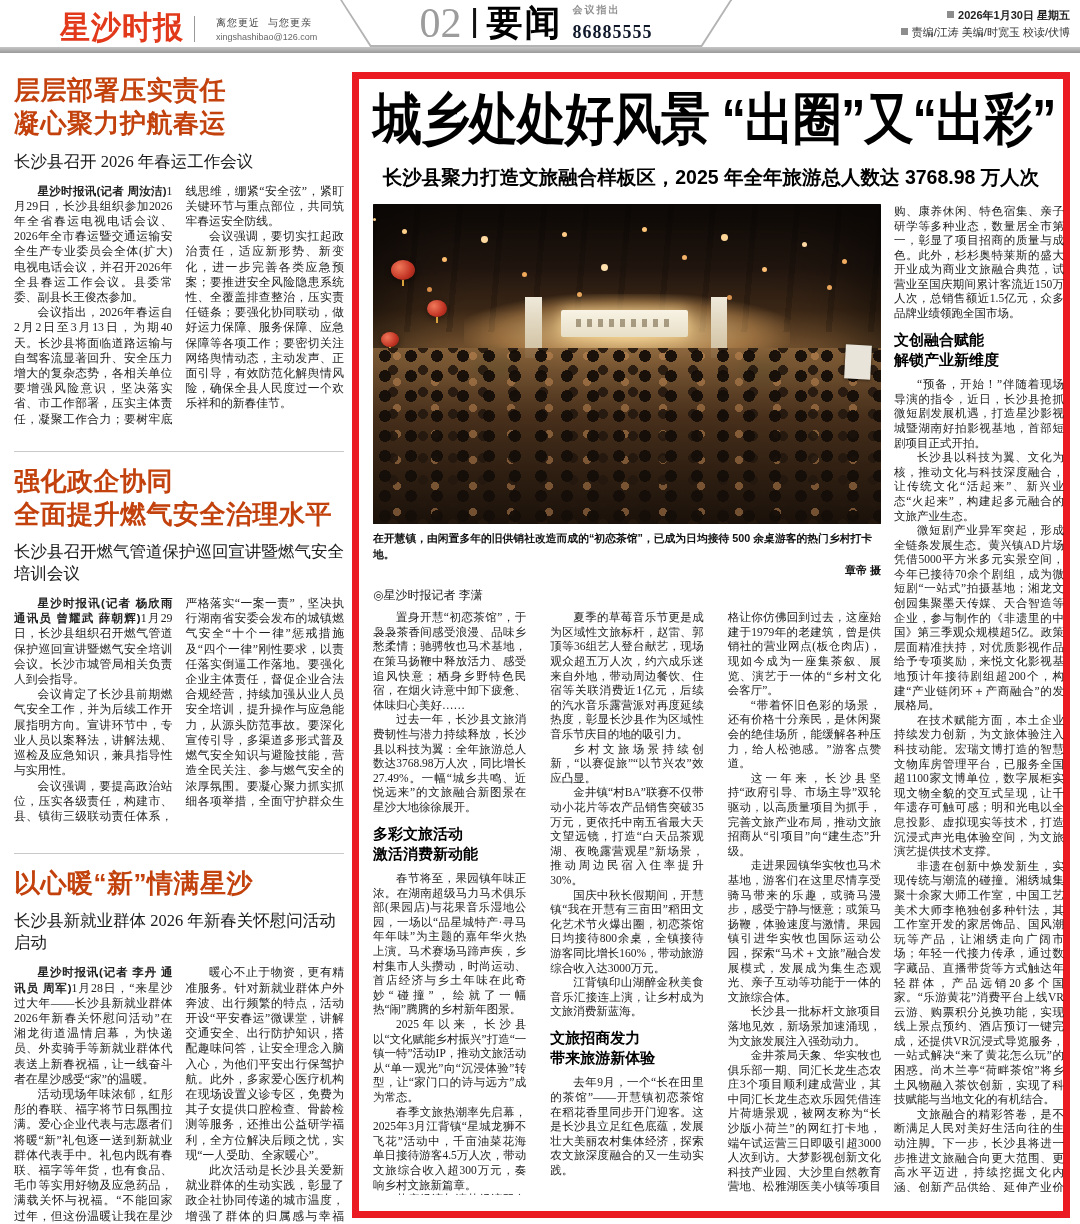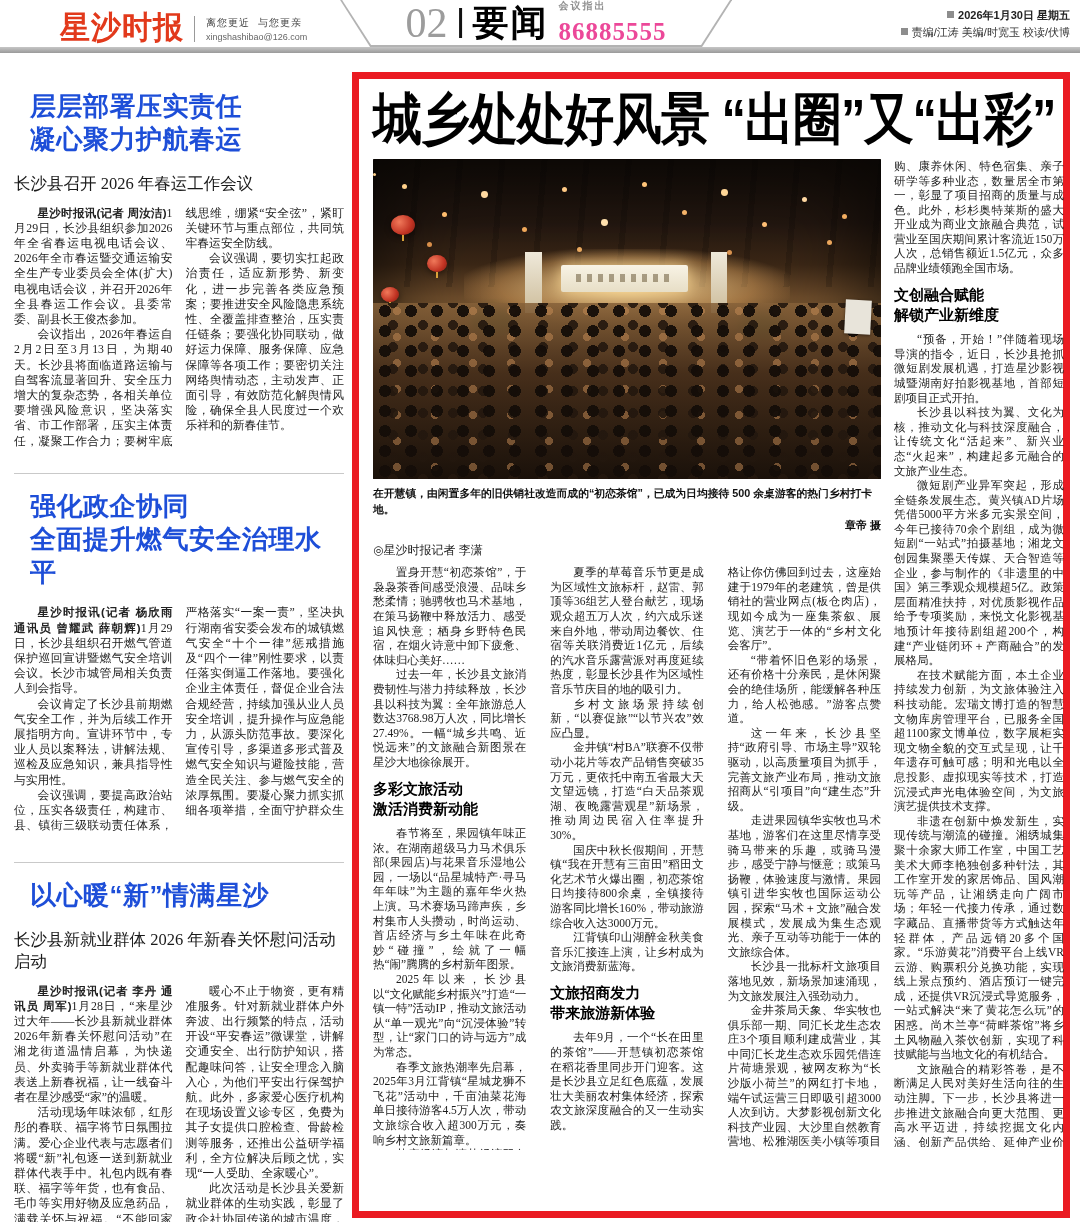--- a/index.html
+++ b/index.html
@@ -9,40 +9,40 @@
     --serif:"Liberation Serif","DejaVu Serif",serif;
   }
   html,body{margin:0;padding:0;}
   body{width:1080px;height:1224px;background:#fff;position:relative;font-family:var(--serif);color:#1c1c1c;overflow:hidden;}
 
   
   .masthead{position:absolute;top:0;left:0;width:1080px;height:58px;}
   .mast-rule{position:absolute;left:0;right:0;top:47px;height:6px;background:linear-gradient(#c6c6c6,#9a9a9a);}
   .mast-left{position:absolute;left:14px;top:8px;display:flex;align-items:center;margin-left:46px;}
   .logo{font-family:var(--sans);font-weight:900;font-size:30px;color:var(--logo-red);letter-spacing:1px;transform:scaleY(1.05);}
-  .tagline-block{margin-left:10px;padding-left:11px;border-left:1px solid #999;}
+  .tagline-block{margin-left:10px;padding-left:21px;border-left:1px solid #999;}
   .taglines{font-family:var(--sans);font-size:10px;color:#444;letter-spacing:1px;}
   .taglines span{margin-right:8px;}
   .email{font-family:var(--sans);font-size:9px;color:#666;margin-top:2px;}
   .mast-center{position:absolute;left:50%;top:0;transform:translateX(-51%);width:392px;height:47px;}
   .trap-bg{position:absolute;inset:0;background:#b3b3b3;clip-path:polygon(0 0,100% 0,calc(100% - 30px) 100%,30px 100%);}
   .trap{position:absolute;inset:0 2px 2px 2px;background:#fff;clip-path:polygon(0 0,100% 0,calc(100% - 29px) 100%,29px 100%);display:flex;align-items:center;justify-content:center;}
   .pagenum{font-family:Liberation Serif, serif;font-weight:300;font-size:42px;color:#9c9c9c;line-height:1;}
   .vbar{width:3px;height:30px;background:#111;margin:0 11px;}
   .section-name{font-family:Liberation Serif, serif;font-weight:900;font-size:36px;color:#000;letter-spacing:2px;line-height:1;}
   .hotline{margin-left:10px;display:flex;flex-direction:column;align-items:flex-start;}
   .hotline-label{font-family:var(--sans);font-weight:700;font-size:10px;color:#919191;letter-spacing:2px;}
-  .hotline-num{font-family:var(--serif);font-weight:700;font-size:25px;color:#ec4899;letter-spacing:1px;line-height:1.05;margin-top:6px;}
+  .hotline-num{font-family:var(--serif);font-weight:700;font-size:18px;color:#0f172a;letter-spacing:1px;line-height:1.05;margin-top:6px;}
   .mast-right{position:absolute;right:10px;top:7px;text-align:right;font-family:var(--sans);font-size:11px;line-height:1.55;color:#222;font-weight:700;}
   .mast-right .staffline{font-weight:400;color:#333;}
   .sq{display:inline-block;width:7px;height:7px;background:#8d8d8d;margin-right:4px;vertical-align:1px;}
 
   
   .left-col{position:absolute;left:14px;top:74px;width:330px;height:1148px;overflow:hidden;}
-  .art h2{font-family:var(--sans);font-weight:700;font-size:26px;line-height:1.28;letter-spacing:.5px;margin:16px;white-space:pre-line;color:#1d4ed8;}
+  .art h2{font-family:var(--sans);font-weight:700;font-size:26px;line-height:1.28;letter-spacing:.5px;margin:0;white-space:pre-line;color:#c2410c;}
   .art .deck{font-family:var(--serif);font-size:16.5px;margin:10px 0 11px;color:#1a1a1a;}
   .art-body{column-count:2;column-gap:13px;font-size:11.8px;line-height:1.29;text-align:justify;color:#222;overflow:hidden;}
   .art-body p{margin:0;text-indent:2em;}
   .art-body b{font-family:var(--sans);font-weight:700;font-size:11.5px;}
   .art1 .art-body{height:252px;}
   .art2 .art-body{height:242px;}
   .art3 .art-body{height:276px;}
   .divider{border:none;border-top:1px solid #c9c9c9;margin:15px 0 13px;}
 
   
@@ -136,20 +136,21 @@
     <div class="art-body">
         <p><b>星沙时报讯(记者 周汝洁)</b>1月29日，长沙县组织参加2026年全省春运电视电话会议、2026年全市春运暨交通运输安全生产专业委员会全体(扩大)电视电话会议，并召开2026年全县春运工作会议。县委常委、副县长王俊杰参加。</p>
         <p>会议指出，2026年春运自2月2日至3月13日，为期40天。长沙县将面临道路运输与自驾客流显著回升、安全压力增大的复杂态势，各相关单位要增强风险意识，坚决落实省、市工作部署，压实主体责任，凝聚工作合力；要树牢底线思维，绷紧“安全弦”，紧盯关键环节与重点部位，共同筑牢春运安全防线。</p>
         <p>会议强调，要切实扛起政治责任，适应新形势、新变化，进一步完善各类应急预案；要推进安全风险隐患系统性、全覆盖排查整治，压实责任链条；要强化协同联动，做好运力保障、服务保障、应急保障等各项工作；要密切关注网络舆情动态，主动发声、正面引导，有效防范化解舆情风险，确保全县人民度过一个欢乐祥和的新春佳节。</p>
       </div>
   </div>
   <hr class="divider">
   <div class="art art2">
     <h2>强化政企协同
 全面提升燃气安全治理水平</h2>
+    <div class="deck">长沙县召开燃气管道保护巡回宣讲暨燃气安全培训会议</div>
     <div class="art-body">
         <p><b>星沙时报讯(记者 杨欣雨 通讯员 曾耀武 薛朝辉)</b>1月29日，长沙县组织召开燃气管道保护巡回宣讲暨燃气安全培训会议。长沙市城管局相关负责人到会指导。</p>
         <p>会议肯定了长沙县前期燃气安全工作，并为后续工作开展指明方向。宣讲环节中，专业人员以案释法，讲解法规、巡检及应急知识，兼具指导性与实用性。</p>
         <p>会议强调，要提高政治站位，压实各级责任，构建市、县、镇街三级联动责任体系，严格落实“一案一责”，坚决执行湖南省安委会发布的城镇燃气安全“十个一律”惩戒措施及“四个一律”刚性要求，以责任落实倒逼工作落地。要强化企业主体责任，督促企业合法合规经营，持续加强从业人员安全培训，提升操作与应急能力，从源头防范事故。要深化宣传引导，多渠道多形式普及燃气安全知识与避险技能，营造全民关注、参与燃气安全的浓厚氛围。要凝心聚力抓实抓细各项举措，全面守护群众生命财产安全，为长沙县安全稳定发展筑牢燃气安全屏障。</p>
       </div>
   </div>
   <hr class="divider">
   <div class="art art3">
     <h2>以心暖“新”情满星沙</h2>
     <div class="deck">长沙县新就业群体 2026 年新春关怀慰问活动启动</div>
@@ -157,20 +158,21 @@
         <p><b>星沙时报讯(记者 李丹 通讯员 周军)</b>1月28日，“来星沙过大年——长沙县新就业群体2026年新春关怀慰问活动”在湘龙街道温情启幕，为快递员、外卖骑手等新就业群体代表送上新春祝福，让一线奋斗者在星沙感受“家”的温暖。</p>
         <p>活动现场年味浓郁，红彤彤的春联、福字将节日氛围拉满。爱心企业代表与志愿者们将暖“新”礼包逐一送到新就业群体代表手中。礼包内既有春联、福字等年货，也有食品、毛巾等实用好物及应急药品，满载关怀与祝福。“不能回家过年，但这份温暖让我在星沙也能安心过</p>
         <p>暖心不止于物资，更有精准服务。针对新就业群体户外奔波、出行频繁的特点，活动开设“平安春运”微课堂，讲解交通安全、出行防护知识，搭配趣味问答，让安全理念入脑入心，为他们平安出行保驾护航。此外，多家爱心医疗机构在现场设置义诊专区，免费为其子女提供口腔检查、骨龄检测等服务，还推出公益研学福利，全方位解决后顾之忧，实现“一人受助、全家暖心”。</p>
         <p>此次活动是长沙县关爱新就业群体的生动实践，彰显了政企社协同传递的城市温度，增强了群体的归属感与幸福感。未来，将持续聚焦需求，推出更多暖心举措，让</p>
       </div>
   </div>
 </div>
 
 <div class="feature">
   <h1 class="headline">城乡处处好风景 “出圈”又“出彩”</h1>
+  <h2 class="subtitle">长沙县聚力打造文旅融合样板区，2025 年全年旅游总人数达 3768.98 万人次</h2>
   <div class="feature-body">
     <div class="feature-left">
       <div class="photo">
         <div class="ph-lights"></div>
         <div class="ph-stageglow"></div>
         <div class="ph-sidebanner ph-sb1"></div>
         <div class="ph-sidebanner ph-sb2"></div>
         <div class="ph-banner"></div>
         <div class="ph-green ph-g1"></div>
         <div class="ph-green ph-g2"></div>

